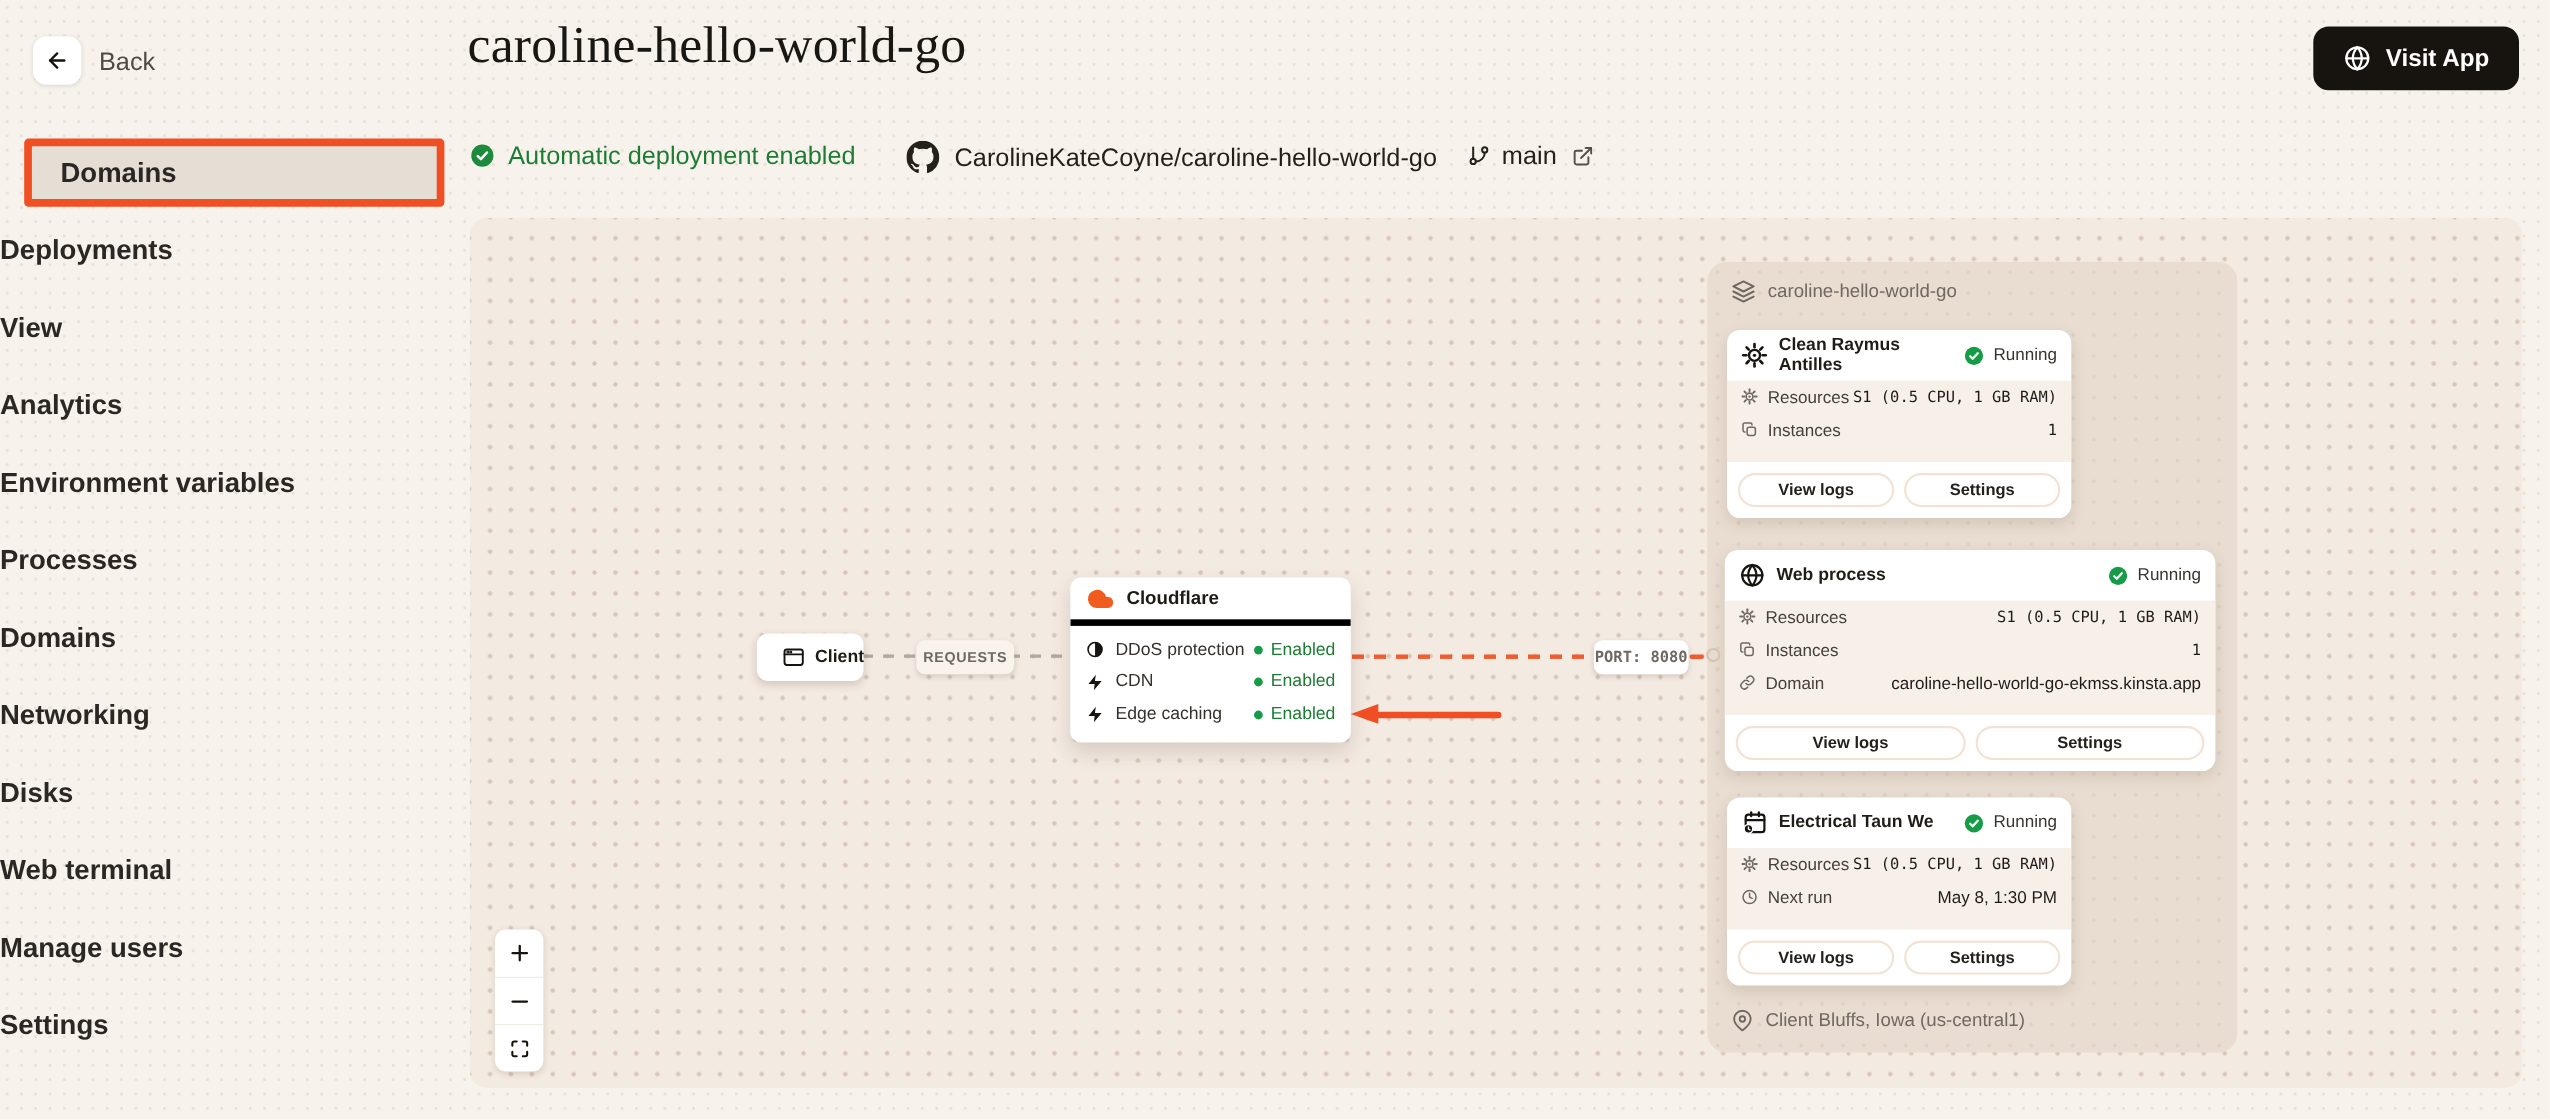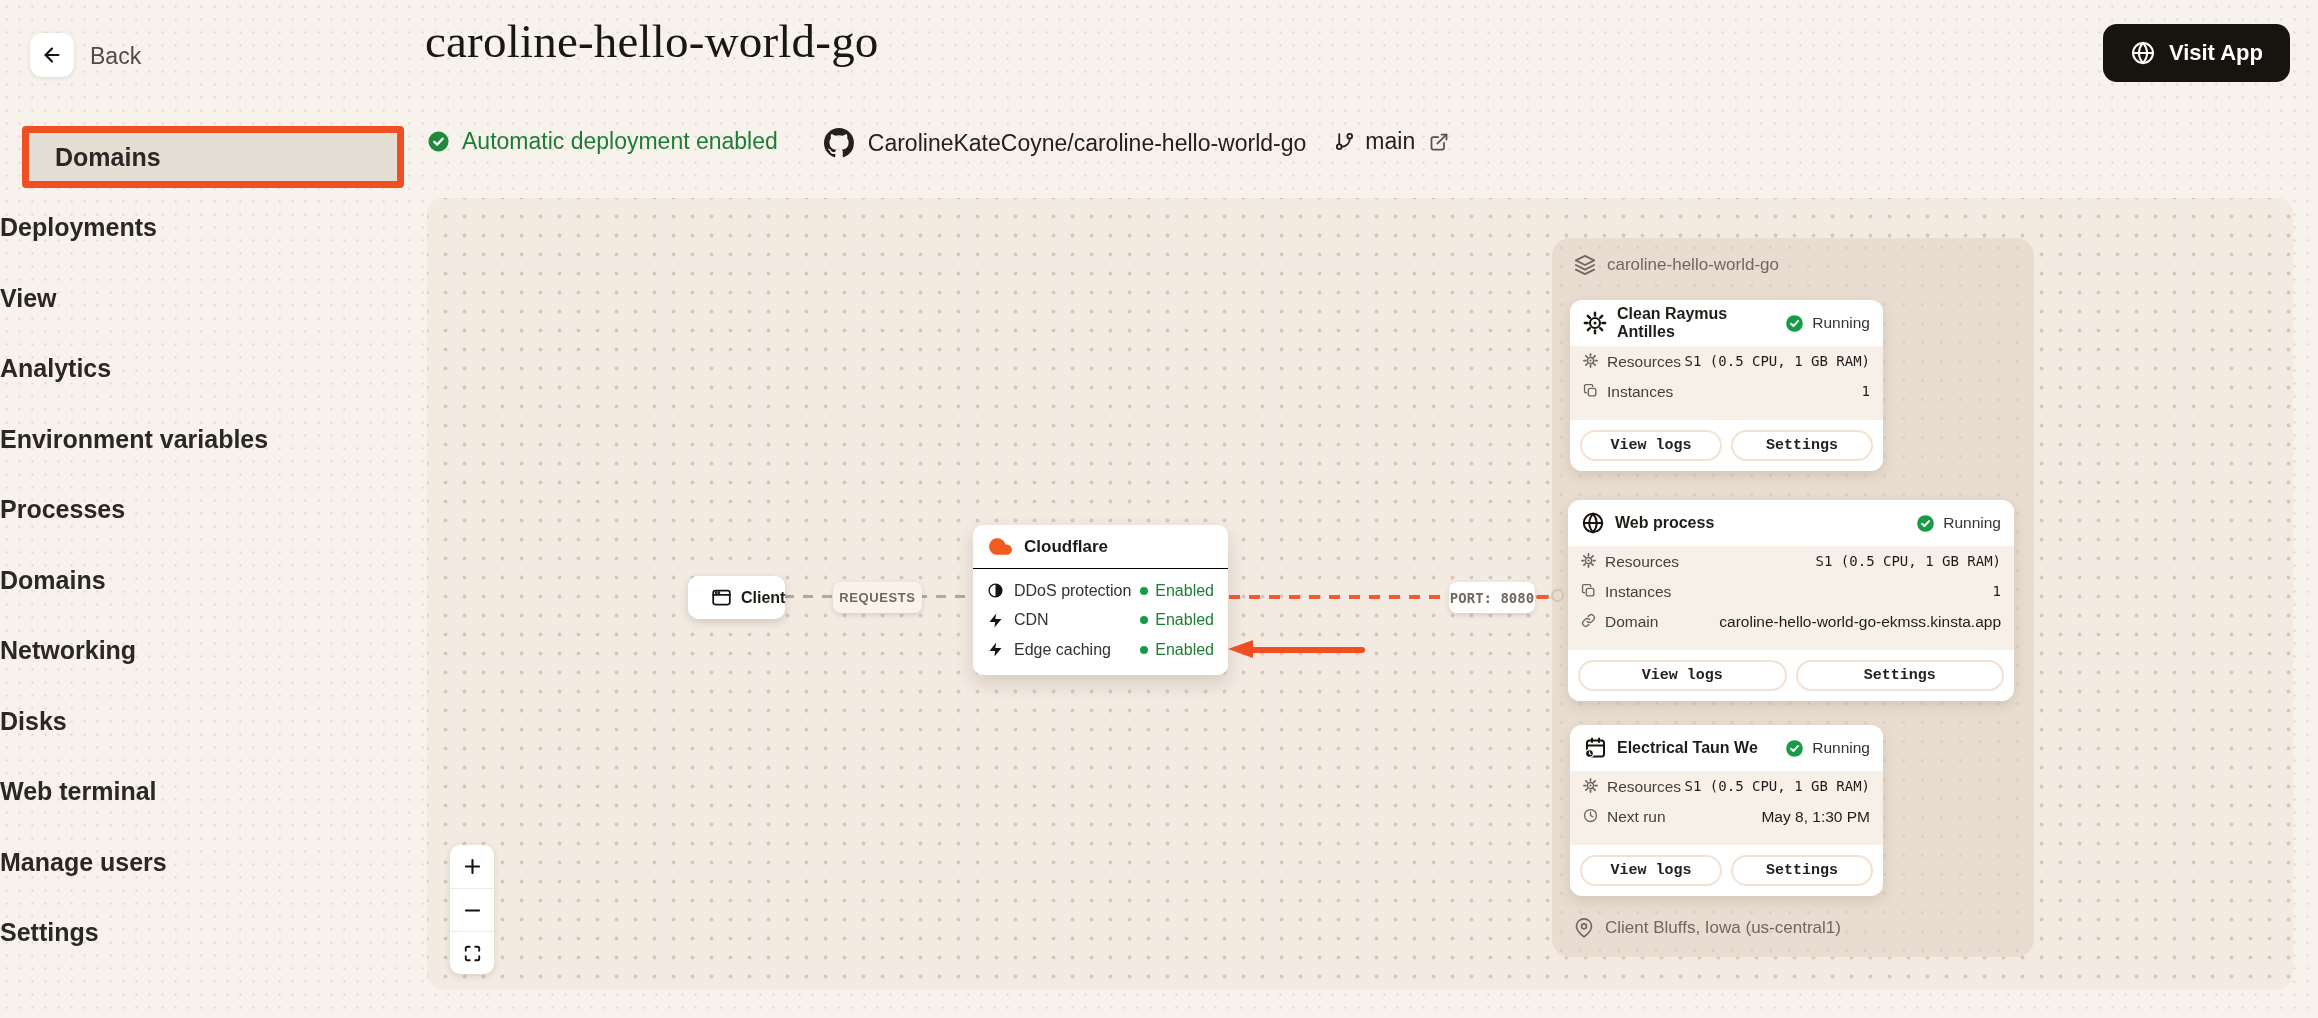--- a/index.html
+++ b/index.html
@@ -92,21 +92,21 @@
   .requests-pill { left:406px; top:384px; width:89px; height:31px; font-size:13px; font-weight:700; letter-spacing:.6px; }
   .port-pill { left:1022px; top:384px; width:86px; height:31px; background:#fff;
                font-family:"DejaVu Sans Mono", monospace; font-size:14px; font-weight:700; }
 
   .cf-card {
     position:absolute; left:546px; top:327px; width:255px; z-index:3;
     background:#fff; border-radius:10px; box-shadow:0 8px 18px rgba(70,45,25,.16);
     overflow:hidden;
   }
   .cf-header { height:44px; display:flex; align-items:center; gap:11px; padding:0 15px;
-               border-bottom:1px solid #000000; font-size:17px; font-weight:600; color:#1e1b17; }
+               border-bottom:6px solid #000000; font-size:17px; font-weight:600; color:#1e1b17; }
   .cf-body { padding:7px 14px 10px; }
   .cf-row { height:29.5px; display:flex; align-items:center; color:#35302b; font-size:16px; }
   .cf-row .lbl { margin-left:10px; }
   .cf-status { margin-left:auto; display:flex; align-items:center; gap:7px; color:#1d7c34; font-size:16px; font-weight:500; }
   .cf-status .dot { width:8px; height:8px; border-radius:50%; background:#169c46; }
 
   .annot-arrow { position:absolute; left:801px; top:442px; width:137px; height:19px; z-index:4; }
   .annot-arrow .bar { position:absolute; left:19px; right:0; top:7px; height:5.5px; background:#f04e23; border-radius:3px; }
   .annot-arrow .head { position:absolute; left:0; top:0; width:0; height:0;
     border-top:9.5px solid transparent; border-bottom:9.5px solid transparent; border-right:25px solid #f04e23; }
@@ -129,21 +129,21 @@
   .pcard-header { height:46px; display:flex; align-items:center; gap:10px; padding:0 13px;
                   font-size:16px; font-weight:600; color:#201d19; }
   .pcard-status { margin-left:auto; display:flex; align-items:center; gap:8px;
                   font-size:15.5px; font-weight:500; color:#38342f; }
   .pcard-body { background:#f6f0e9; padding:7px 13px; }
   .pcard-row { height:30px; display:flex; align-items:flex-start; }
   .pcard-row .ric { color:#6f6862; }
   .pcard-row .lbl { margin-left:9px; font-size:15.5px; color:#45403a; }
   .pcard-row .val { margin-left:auto; font-size:15.5px; color:#1f1c18; }
   .pcard-row .val.mono { font-family:"DejaVu Sans Mono", monospace; font-size:14px; font-weight:500; }
-  .pcard-footer { padding:10px 10px; display:flex; gap:9px;font-family:Liberation Mono, monospace; }
+  .pcard-footer { padding:10px 10px; display:flex; gap:9px; }
   .pcard-btn { flex:1; height:31px; background:#fff; border:2px solid #f3e2d1; border-radius:16px;
                display:flex; align-items:center; justify-content:center;
                font-size:15px; font-weight:700; color:#24211d; cursor:pointer; }
   .panel-location { position:absolute; left:22px; top:680px; display:flex; align-items:center; gap:11px;
                     color:#6f6862; font-size:17px; }
 
   
   .zoom-controls { position:absolute; left:23px; top:647px; width:44px; z-index:5;
                    background:#fff; border-radius:10px; box-shadow:0 2px 6px rgba(70,45,25,.15); overflow:hidden; }
   .zoom-btn { width:44px; height:43px; display:flex; align-items:center; justify-content:center;

